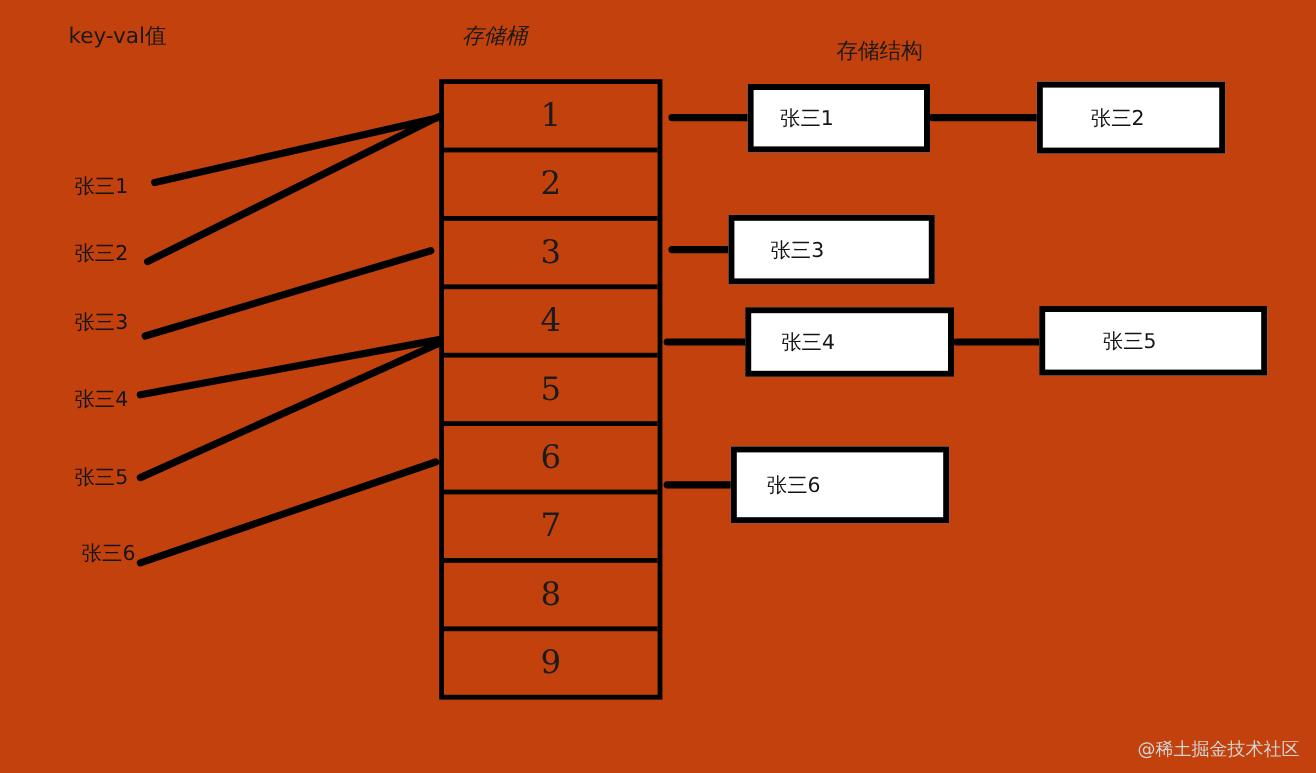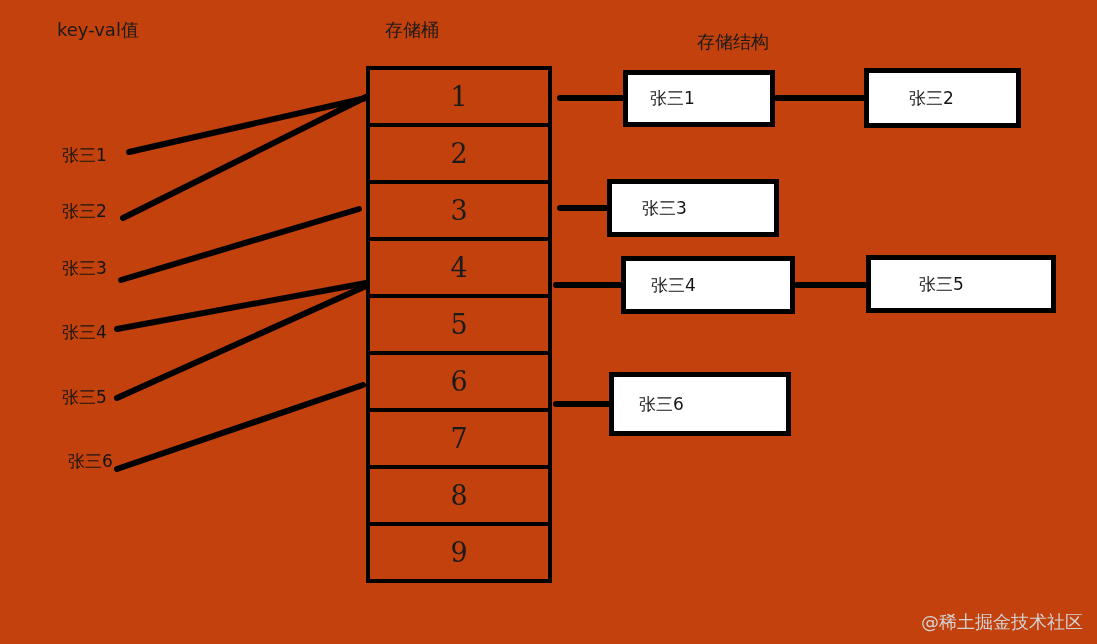--- a/index.html
+++ b/index.html
@@ -18,21 +18,21 @@
     overflow: hidden;
   }
   .hdr {
     position: absolute;
     font-size: 18px;
     color: #1a1a1a;
     white-space: nowrap;
     font-family: "DejaVu Sans", "Liberation Sans", sans-serif;
   }
   #hdr-keyval { left: 57px;  top: 18px; }
-  #hdr-bucket { left: 385px; top: 18px; }
+  #hdr-bucket { left: 385px; top: 18px; font-style: italic; }
   #hdr-struct { left: 697px; top: 30px; }
 
   .key-label {
     position: absolute;
     font-size: 17px;
     color: #141414;
     white-space: nowrap;
     letter-spacing: 0px;
   }
 
@@ -77,21 +77,21 @@
     left: 0; top: 0;
     width: 1097px;
     height: 644px;
     pointer-events: none;
   }
 
   #watermark {
     position: absolute;
     right: 14px;
     bottom: 10px;
-    font-size: 18px;
+    font-size: 15px;
     color: #d3d3d3;
     white-space: nowrap;
   }
 </style>
 </head>
 <body>
 
 <div id="canvas">
 
   <div class="hdr" id="hdr-keyval">key-val值</div>

